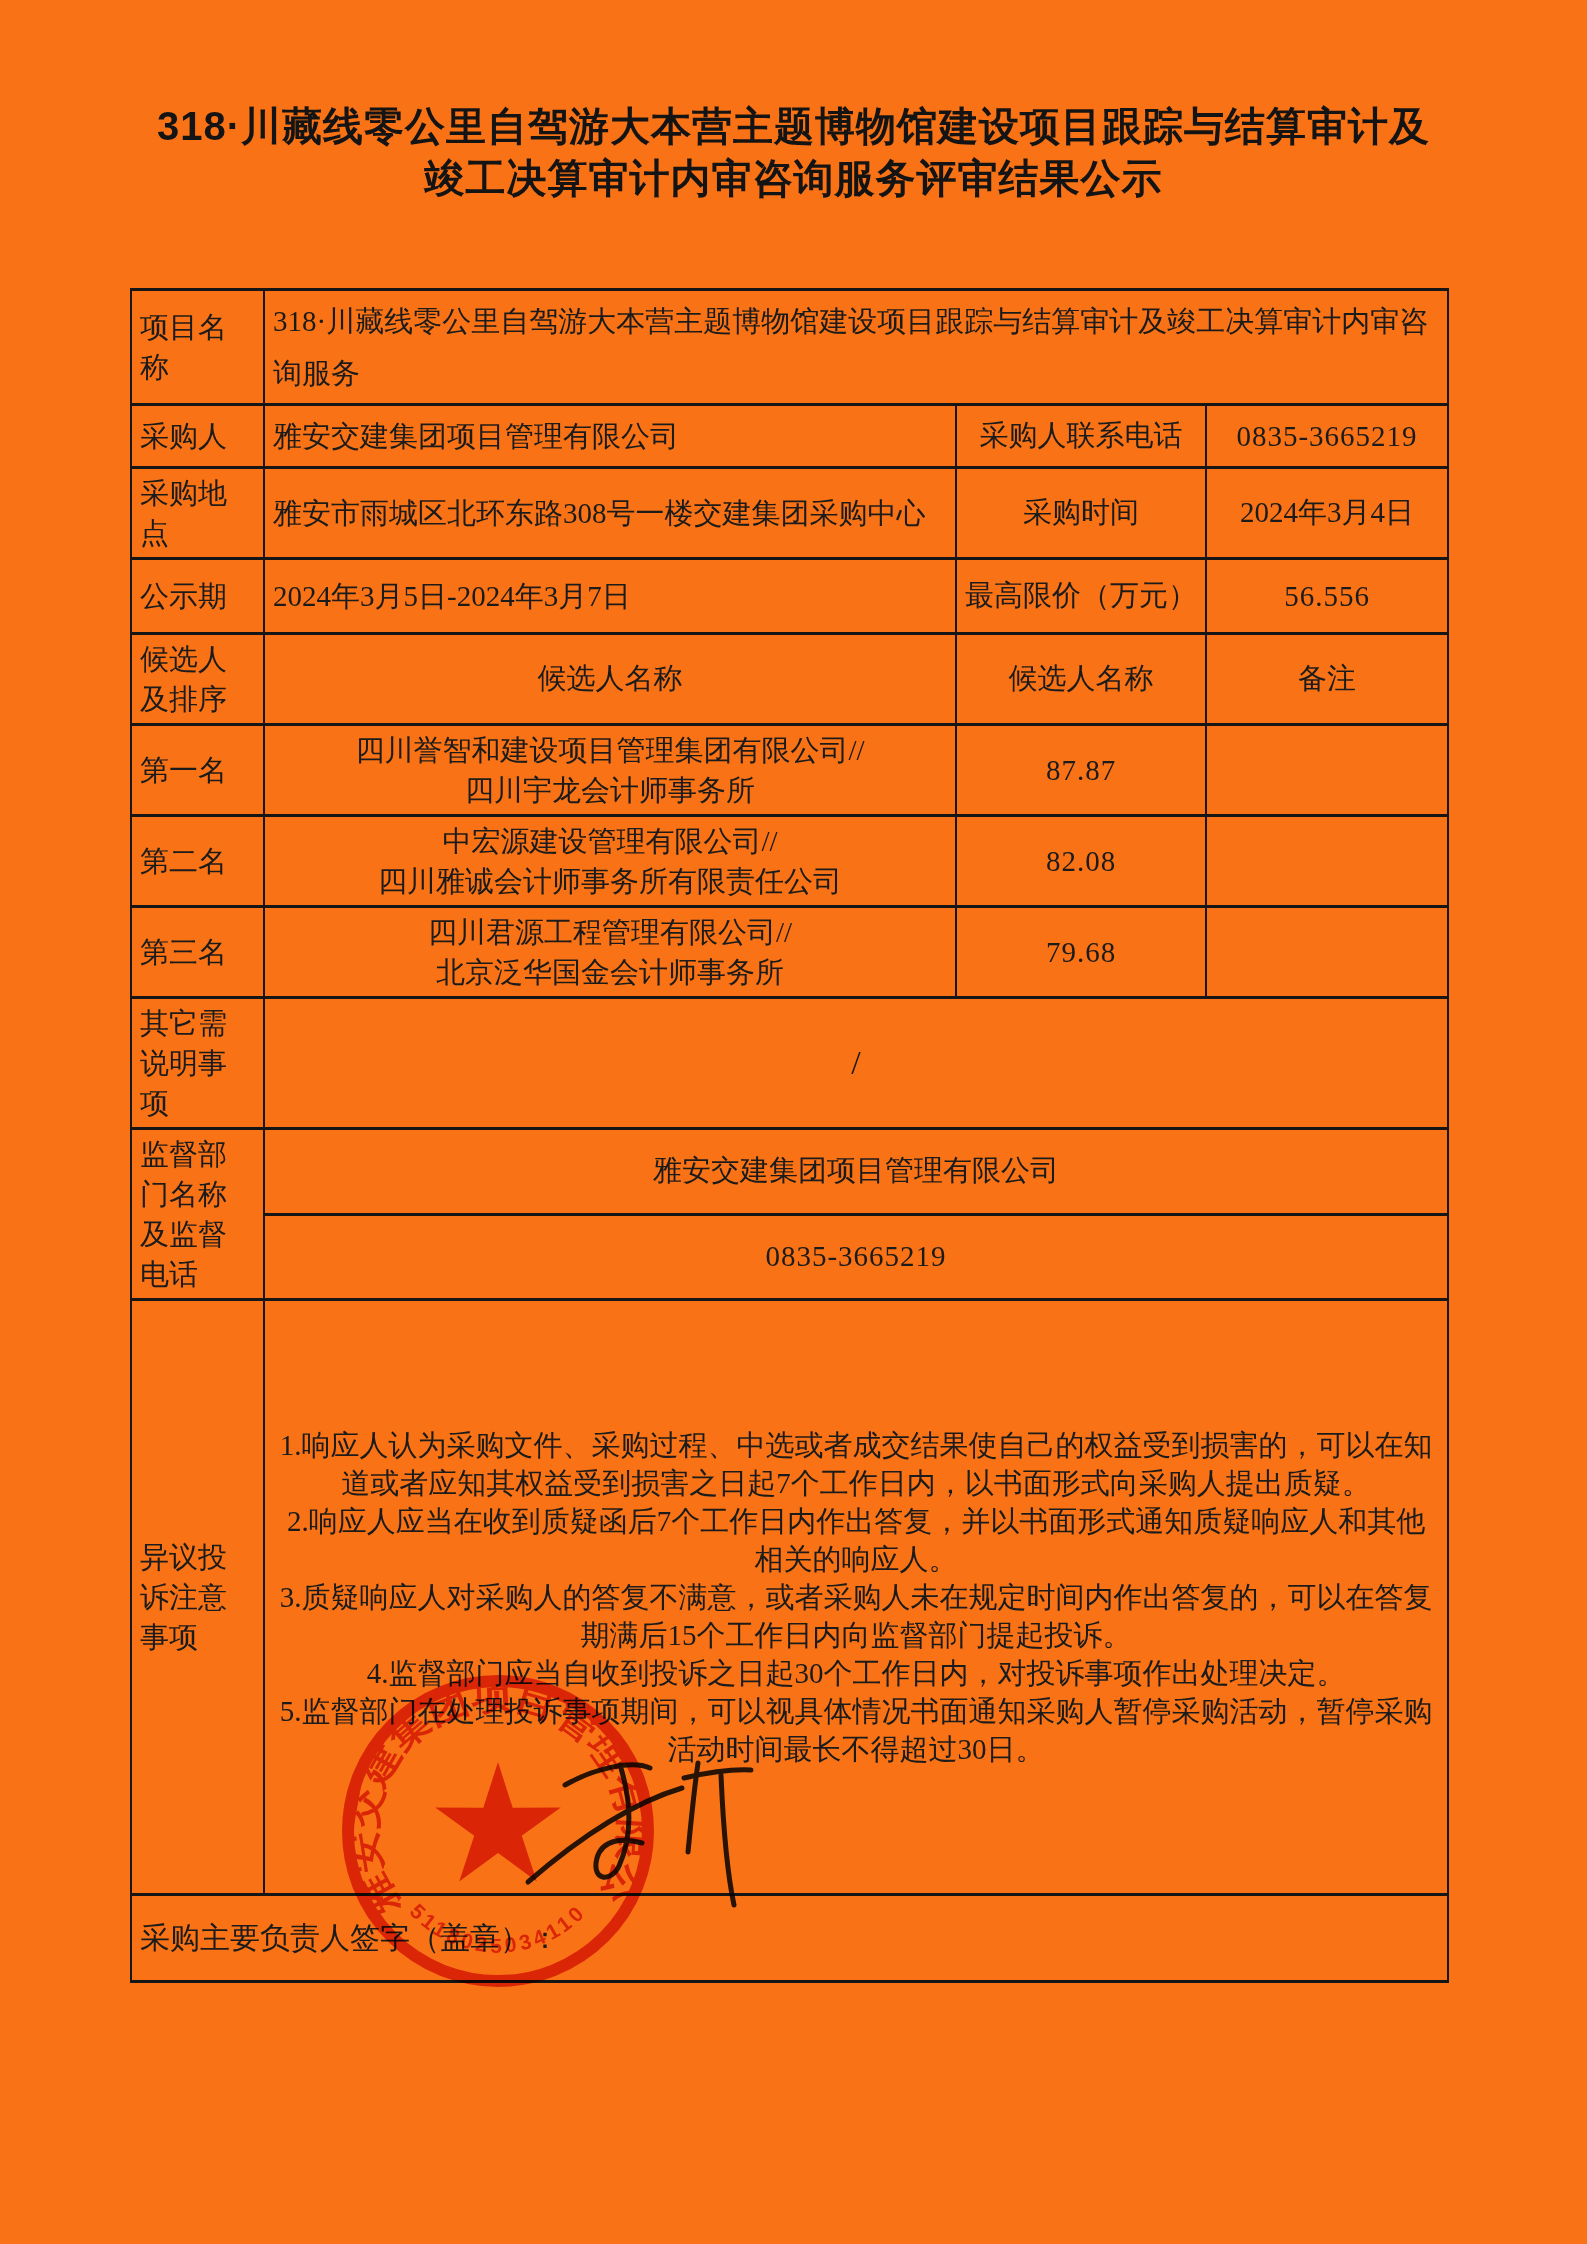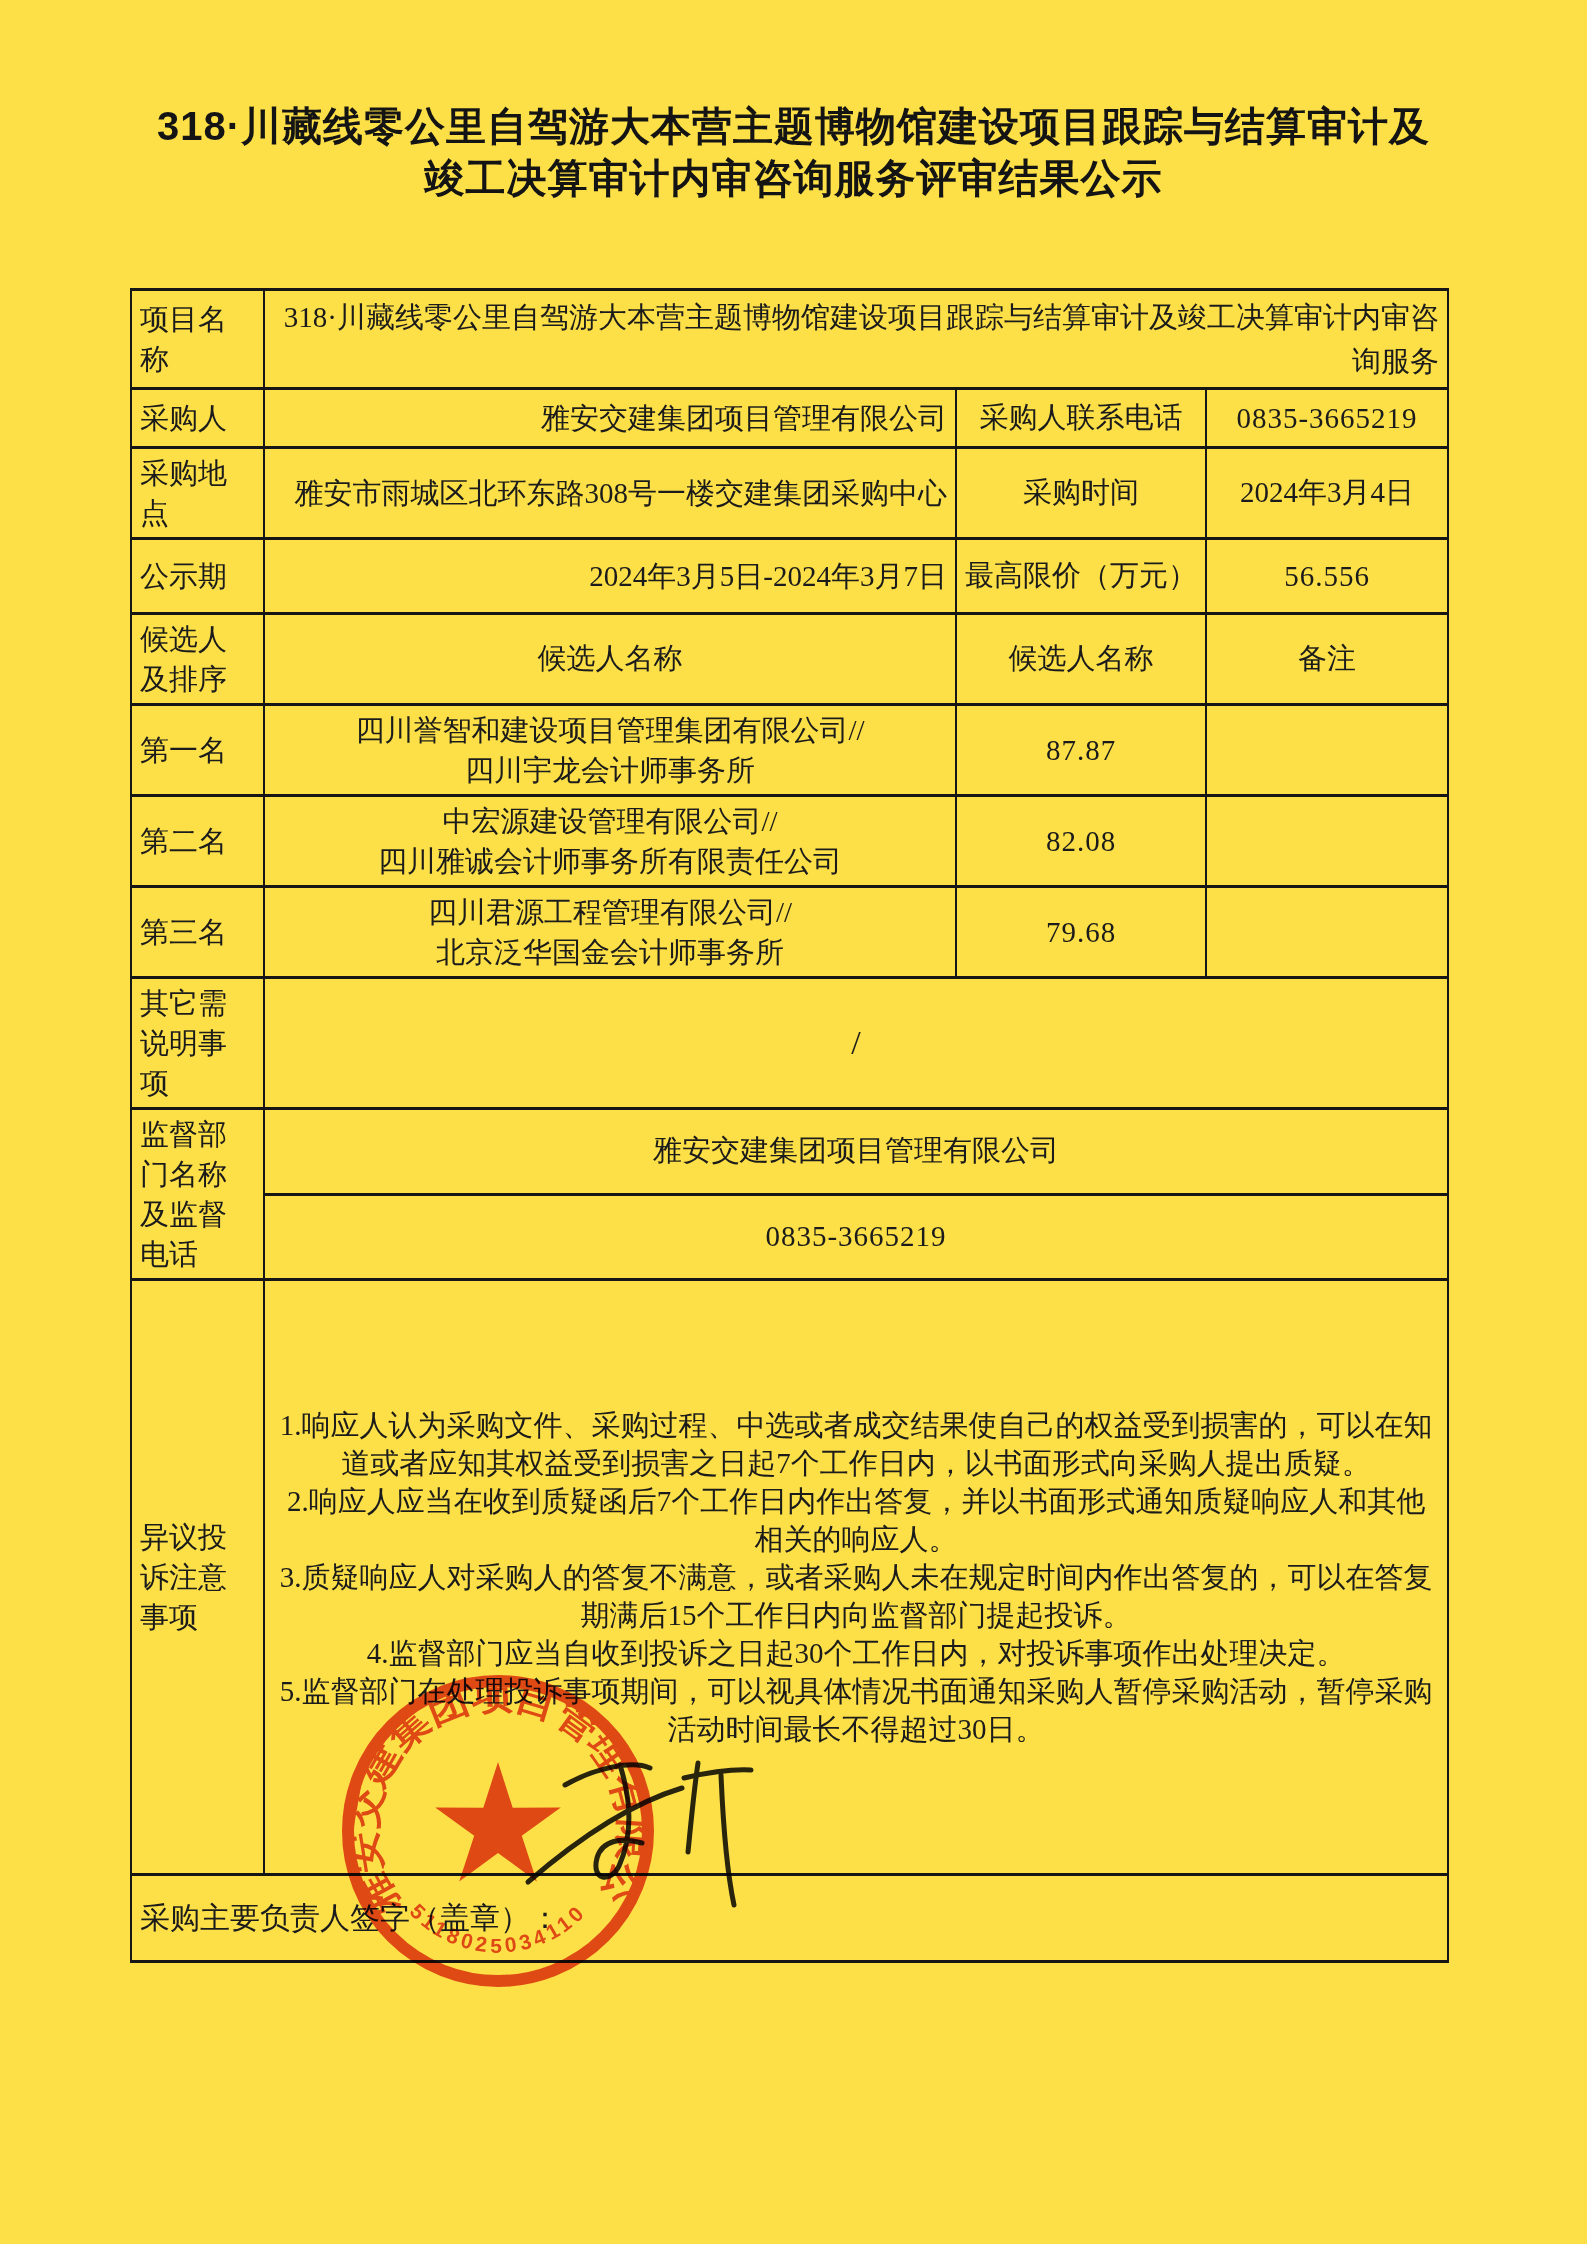--- a/index.html
+++ b/index.html
@@ -1,19 +1,19 @@
 <!DOCTYPE html>
 <html><head>
 <meta charset="utf-8">
 <style>
   html,body { margin:0; padding:0; background:#ffffff; }
   .page {
     position:relative;
     width:1587px; height:2244px;
-    background:#fde047;
+    background:#f97316;
     overflow:hidden;
     font-family:"Liberation Serif", serif;
     color:#1c1c1c;
   }
   .doc-title {
     position:absolute; top:100px; left:0; width:100%;
     text-align:center;
     font-family:"Liberation Sans", sans-serif;
     font-weight:bold;
     font-size:40px; line-height:52px;
@@ -32,21 +32,21 @@
   table.main td {
     border:2px solid #161616;
     border-top-width:3px;
     border-bottom-width:3px;
     padding:4px 8px;
     vertical-align:middle;
     overflow:hidden;
   }
   td.lbl   { text-align:left; padding-left:6px; padding-right:2px; line-height:40px; }
   td.ctr   { text-align:center; }
-  td.val   { text-align:right; line-height:44px; }
+  td.val   { text-align:left; line-height:52px; }
   .name-line { text-align:center; line-height:40px; }
   .score  { text-align:center; letter-spacing:1px;border-radius:13px; }
   td.objection-cell { padding:0 12px; }
   .objection-text { line-height:38px; text-align:center; }
   td.sign-row { font-size:30px; padding-left:8px; }
   .slash-big { font-size:34px; }
   .phone, .num { letter-spacing:1px; }
 
   .seal {
     position:absolute; left:325px; top:1658px;

